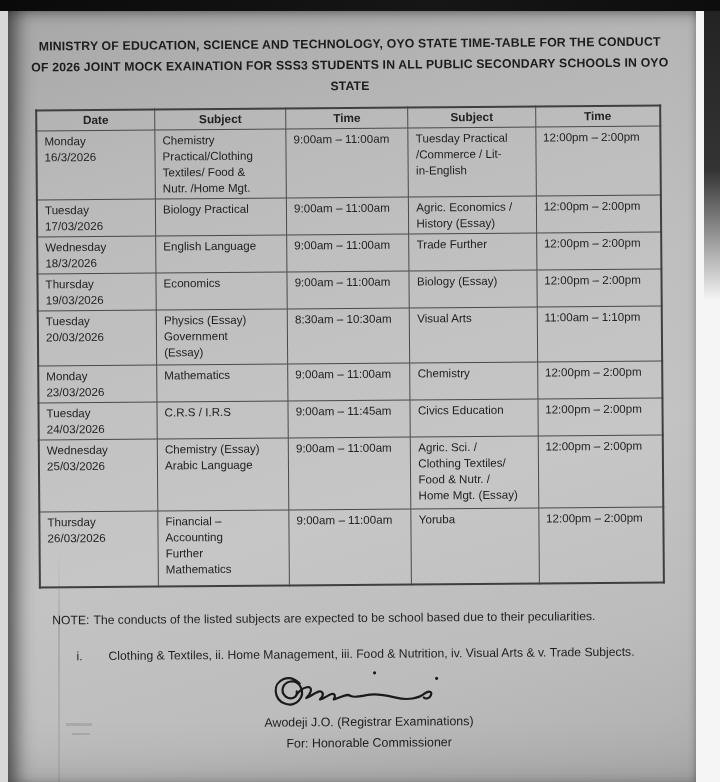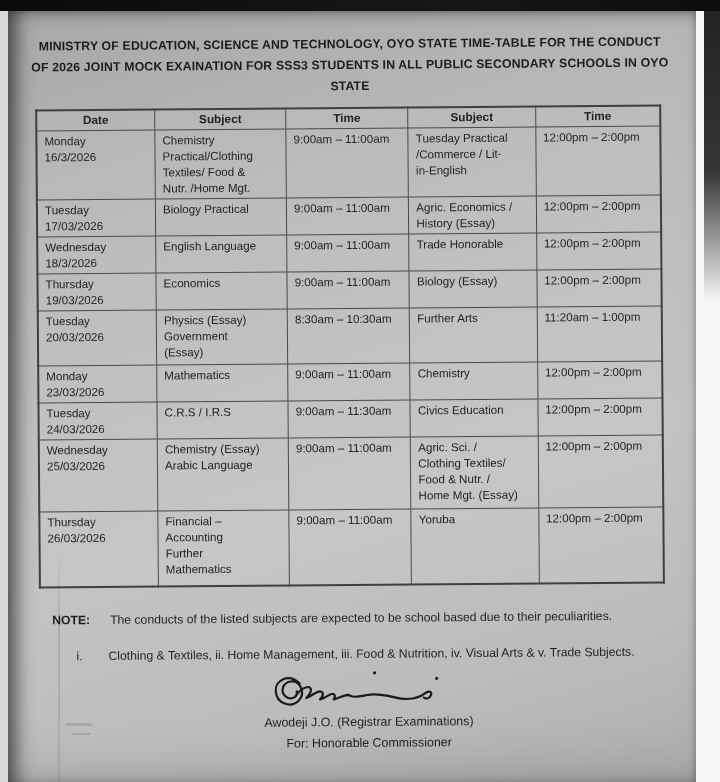--- a/index.html
+++ b/index.html
@@ -87,21 +87,21 @@
   tr.r6 { height:36px; }
   tr.r7 { height:34px; }
   tr.r8 { height:72px; }
   tr.r9 { height:76px; }
   .note-block {
     margin:24px 36px 0 42px;
     font-size:12.2px;
     line-height:17px;
     color:#1f1f1f;
   }
-  .note-label { font-weight:bold; margin-right:20px; }
+  .note-label { font-weight:normal; margin-right:4px; }
   .note-list {
     display:flex;
     margin:15px 60px 0 66px;
     font-size:12.2px;
     line-height:24px;
     color:#1f1f1f;
   }
   .note-list .marker { width:32px; flex:none; }
   .note-list .list-text { width:540px; }
   .sig-block {
@@ -170,53 +170,53 @@
           <td class="pre">9:00am – 11:00am</td>
           <td class="pre">Agric. Economics /
 History (Essay)</td>
           <td class="pre">12:00pm – 2:00pm</td>
         </tr>
         <tr class="r3">
           <td class="pre">Wednesday
 18/3/2026</td>
           <td class="pre">English Language</td>
           <td class="pre">9:00am – 11:00am</td>
-          <td class="pre">Trade Honorable</td>
+          <td class="pre">Trade Further</td>
           <td class="pre">12:00pm – 2:00pm</td>
         </tr>
         <tr class="r4">
           <td class="pre">Thursday
 19/03/2026</td>
           <td class="pre">Economics</td>
           <td class="pre">9:00am – 11:00am</td>
           <td class="pre">Biology (Essay)</td>
           <td class="pre">12:00pm – 2:00pm</td>
         </tr>
         <tr class="r5">
           <td class="pre">Tuesday 20/03/2026</td>
           <td class="pre">Physics (Essay)
 Government
 (Essay)</td>
           <td class="pre">8:30am – 10:30am</td>
-          <td class="pre">Further Arts</td>
-          <td class="pre">11:20am – 1:00pm</td>
+          <td class="pre">Visual Arts</td>
+          <td class="pre">11:00am – 1:10pm</td>
         </tr>
         <tr class="r6">
           <td class="pre">Monday
 23/03/2026</td>
           <td class="pre">Mathematics</td>
           <td class="pre">9:00am – 11:00am</td>
           <td class="pre">Chemistry</td>
           <td class="pre">12:00pm – 2:00pm</td>
         </tr>
         <tr class="r7">
           <td class="pre">Tuesday
 24/03/2026</td>
           <td class="pre">C.R.S / I.R.S</td>
-          <td class="pre">9:00am – 11:30am</td>
+          <td class="pre">9:00am – 11:45am</td>
           <td class="pre">Civics Education</td>
           <td class="pre">12:00pm – 2:00pm</td>
         </tr>
         <tr class="r8">
           <td class="pre">Wednesday
 25/03/2026</td>
           <td class="pre">Chemistry (Essay)
 Arabic Language</td>
           <td class="pre">9:00am – 11:00am</td>
           <td class="pre">Agric. Sci. /

